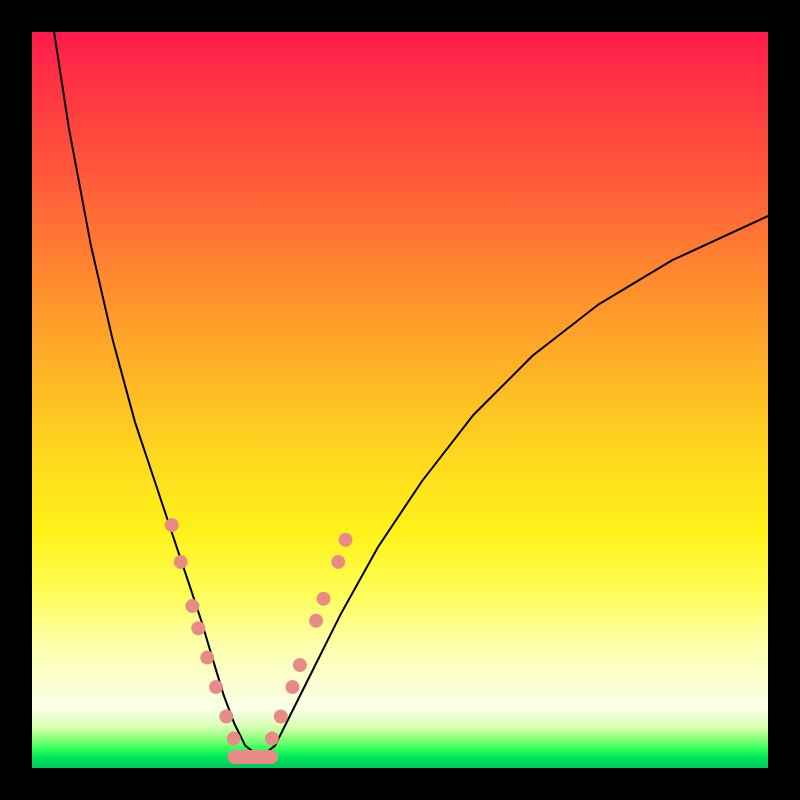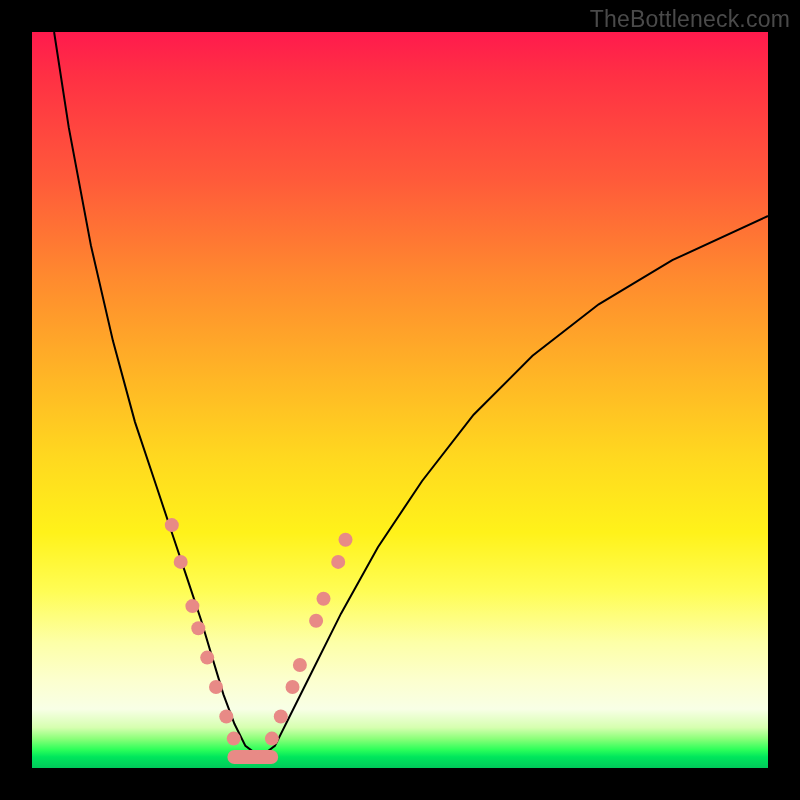--- a/index.html
+++ b/index.html
@@ -104,14 +104,13 @@
           <circle class="dot" cx="248.8" cy="684.5" r="7"></circle>
           <circle class="dot" cx="260.5" cy="655.0" r="7"></circle>
           <circle class="dot" cx="267.9" cy="633.0" r="7"></circle>
           <circle class="dot" cx="284.1" cy="588.8" r="7"></circle>
           <circle class="dot" cx="291.5" cy="566.7" r="7"></circle>
           <circle class="dot" cx="306.2" cy="529.9" r="7"></circle>
           <circle class="dot" cx="313.5" cy="507.8" r="7"></circle>
         </g>
     </svg>
   </div>
-  <div class="watermark">TheBottleneck.com</div>
 </div>
 
 </body></html>

